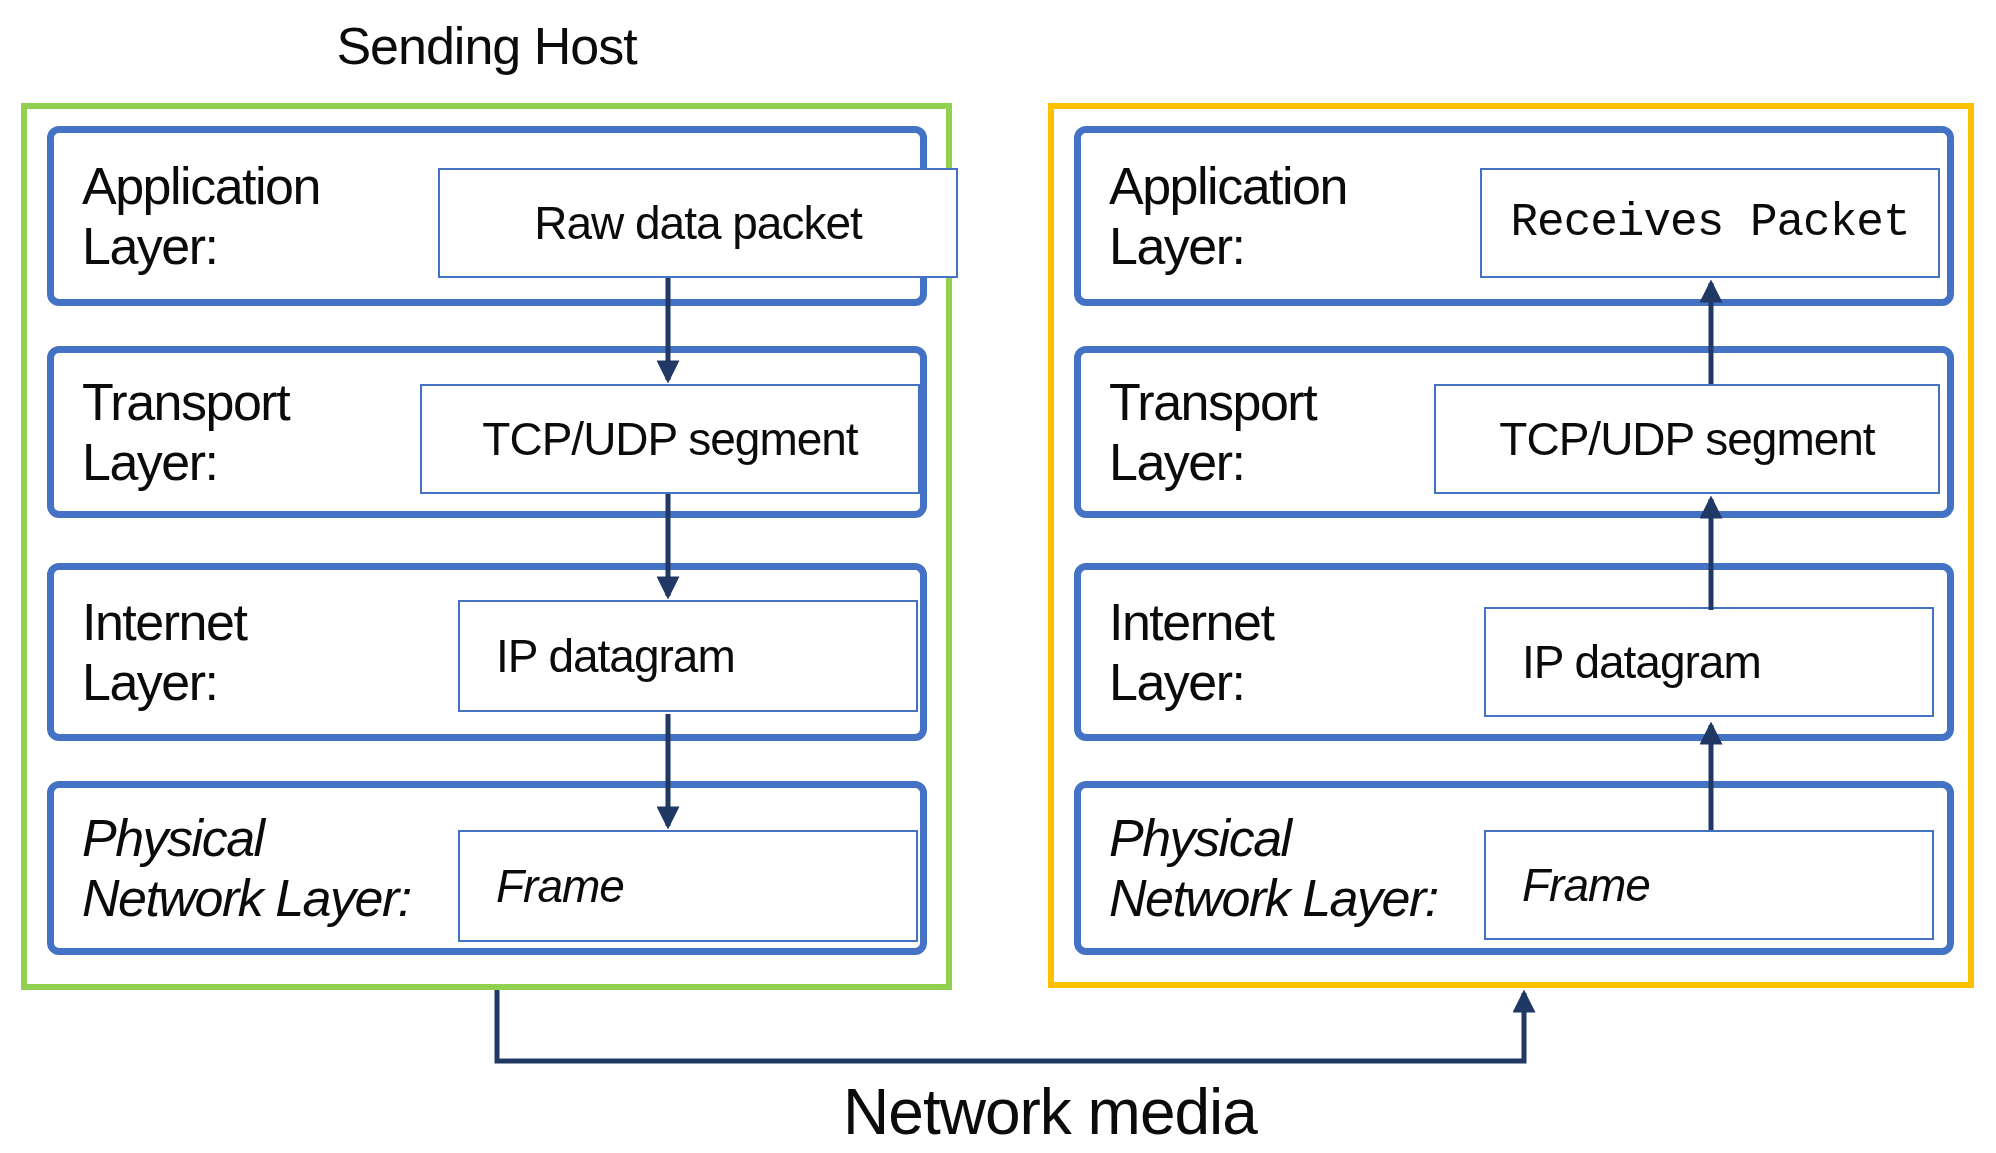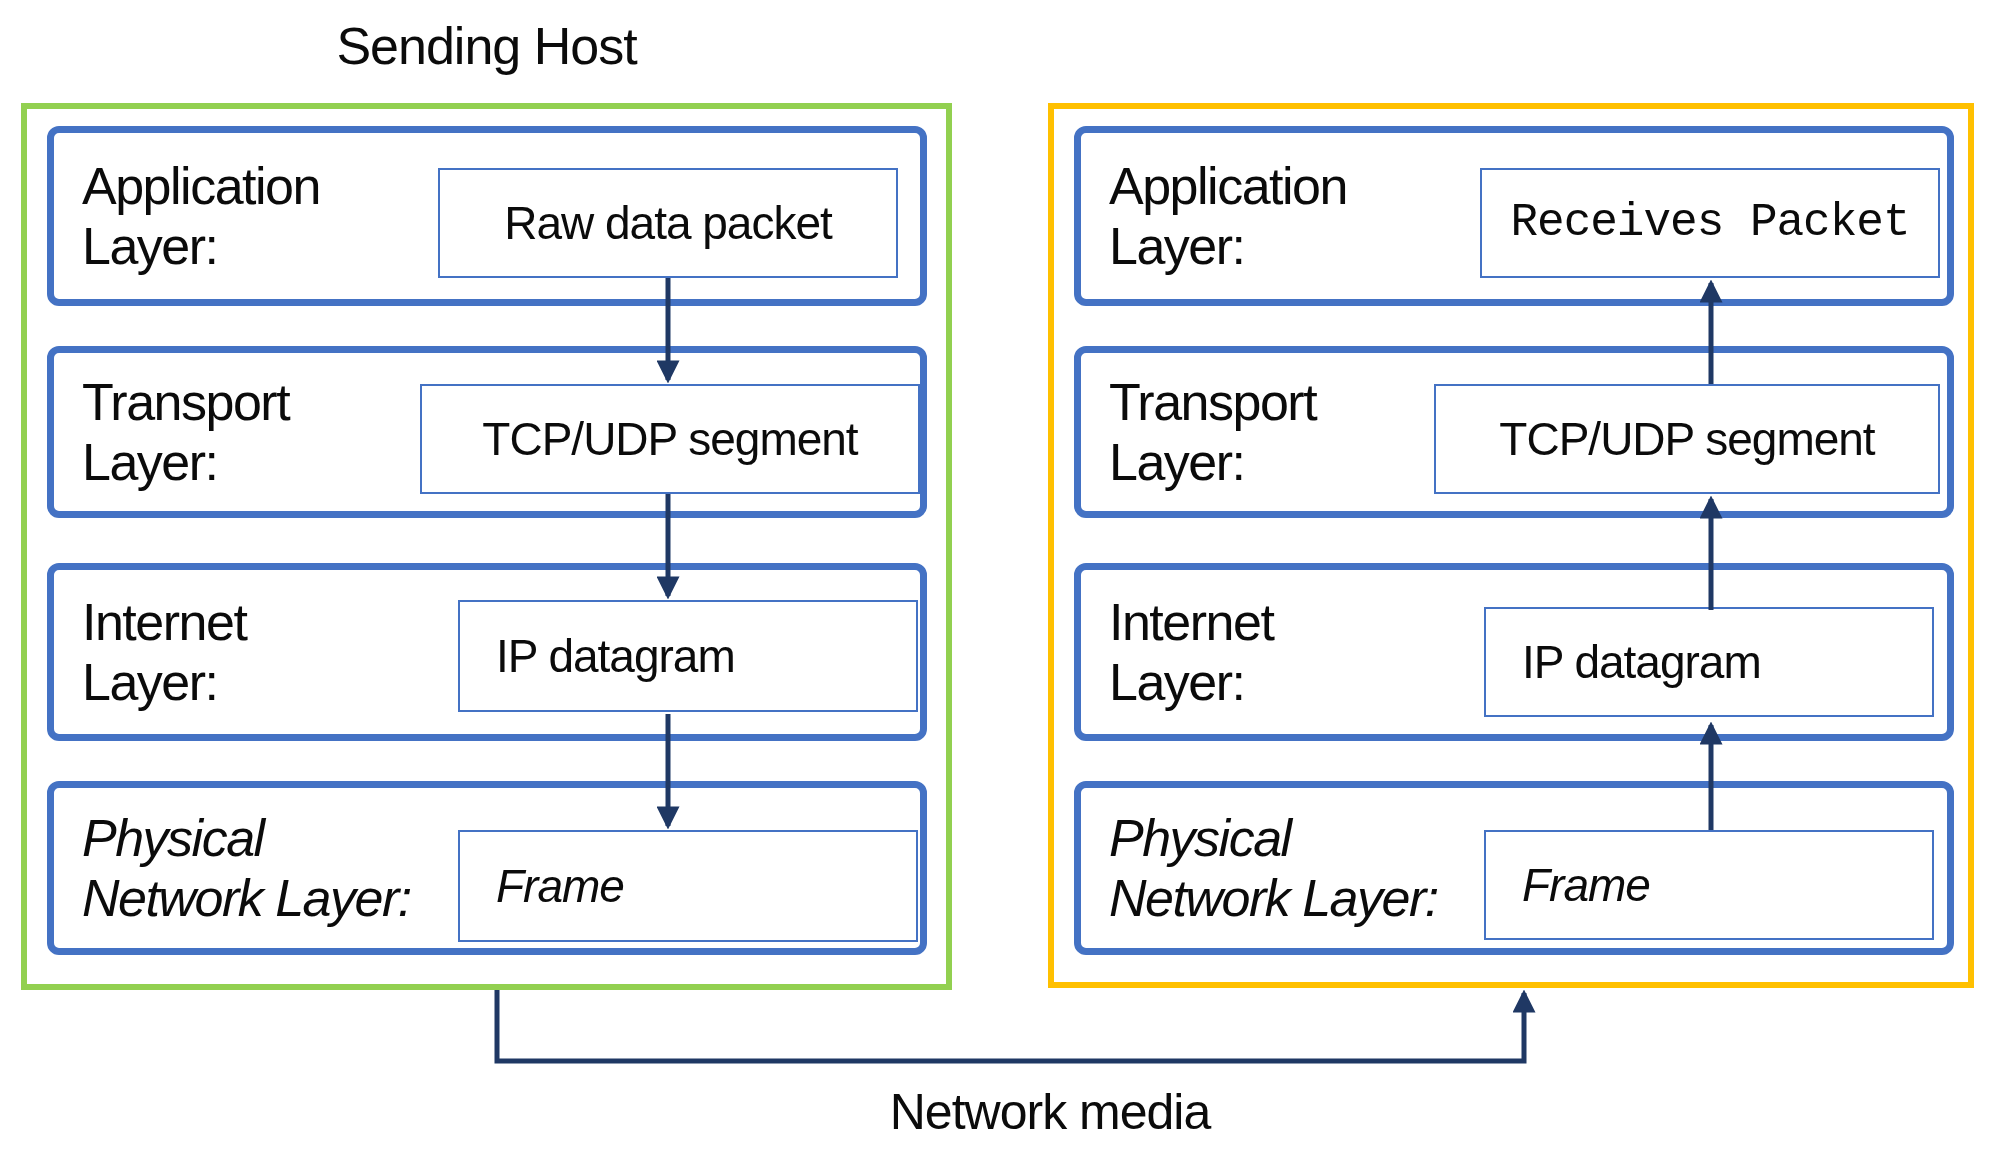--- a/index.html
+++ b/index.html
@@ -93,41 +93,41 @@
   .arrow-line {
     stroke: var(--arrow);
     stroke-width: 5;
     fill: none;
   }
   .arrow-head { fill: var(--arrow); }
   .network-media {
     position: absolute;
     left: 750px; top: 1080px; width: 600px;
     text-align: center;
-    font-size: 50px;
+    font-size: 64px;
     line-height: 64px;
     letter-spacing: -1px;
     color: var(--text);
   }
 </style>
 </head>
 <body>
 
 <div class="canvas">
 
   <div class="host-title" style="left:21px; width:931px;">Sending Host</div>
 
   <div class="host-box sending">
 
     <div class="layer-row row-1">
       <div class="layer-label">
         <span>Application</span>
         <span>Layer:</span>
       </div>
-      <div class="payload-box" style="left:384px; top:35px; width:460px; height:110px;">
+      <div class="payload-box" style="left:384px; top:35px; width:520px; height:110px;">
         <span>Raw data packet</span>
       </div>
     </div>
 
     <div class="layer-row row-2">
       <div class="layer-label">
         <span>Transport</span>
         <span>Layer:</span>
       </div>
       <div class="payload-box" style="left:366px; top:31px; width:500px; height:110px;">

